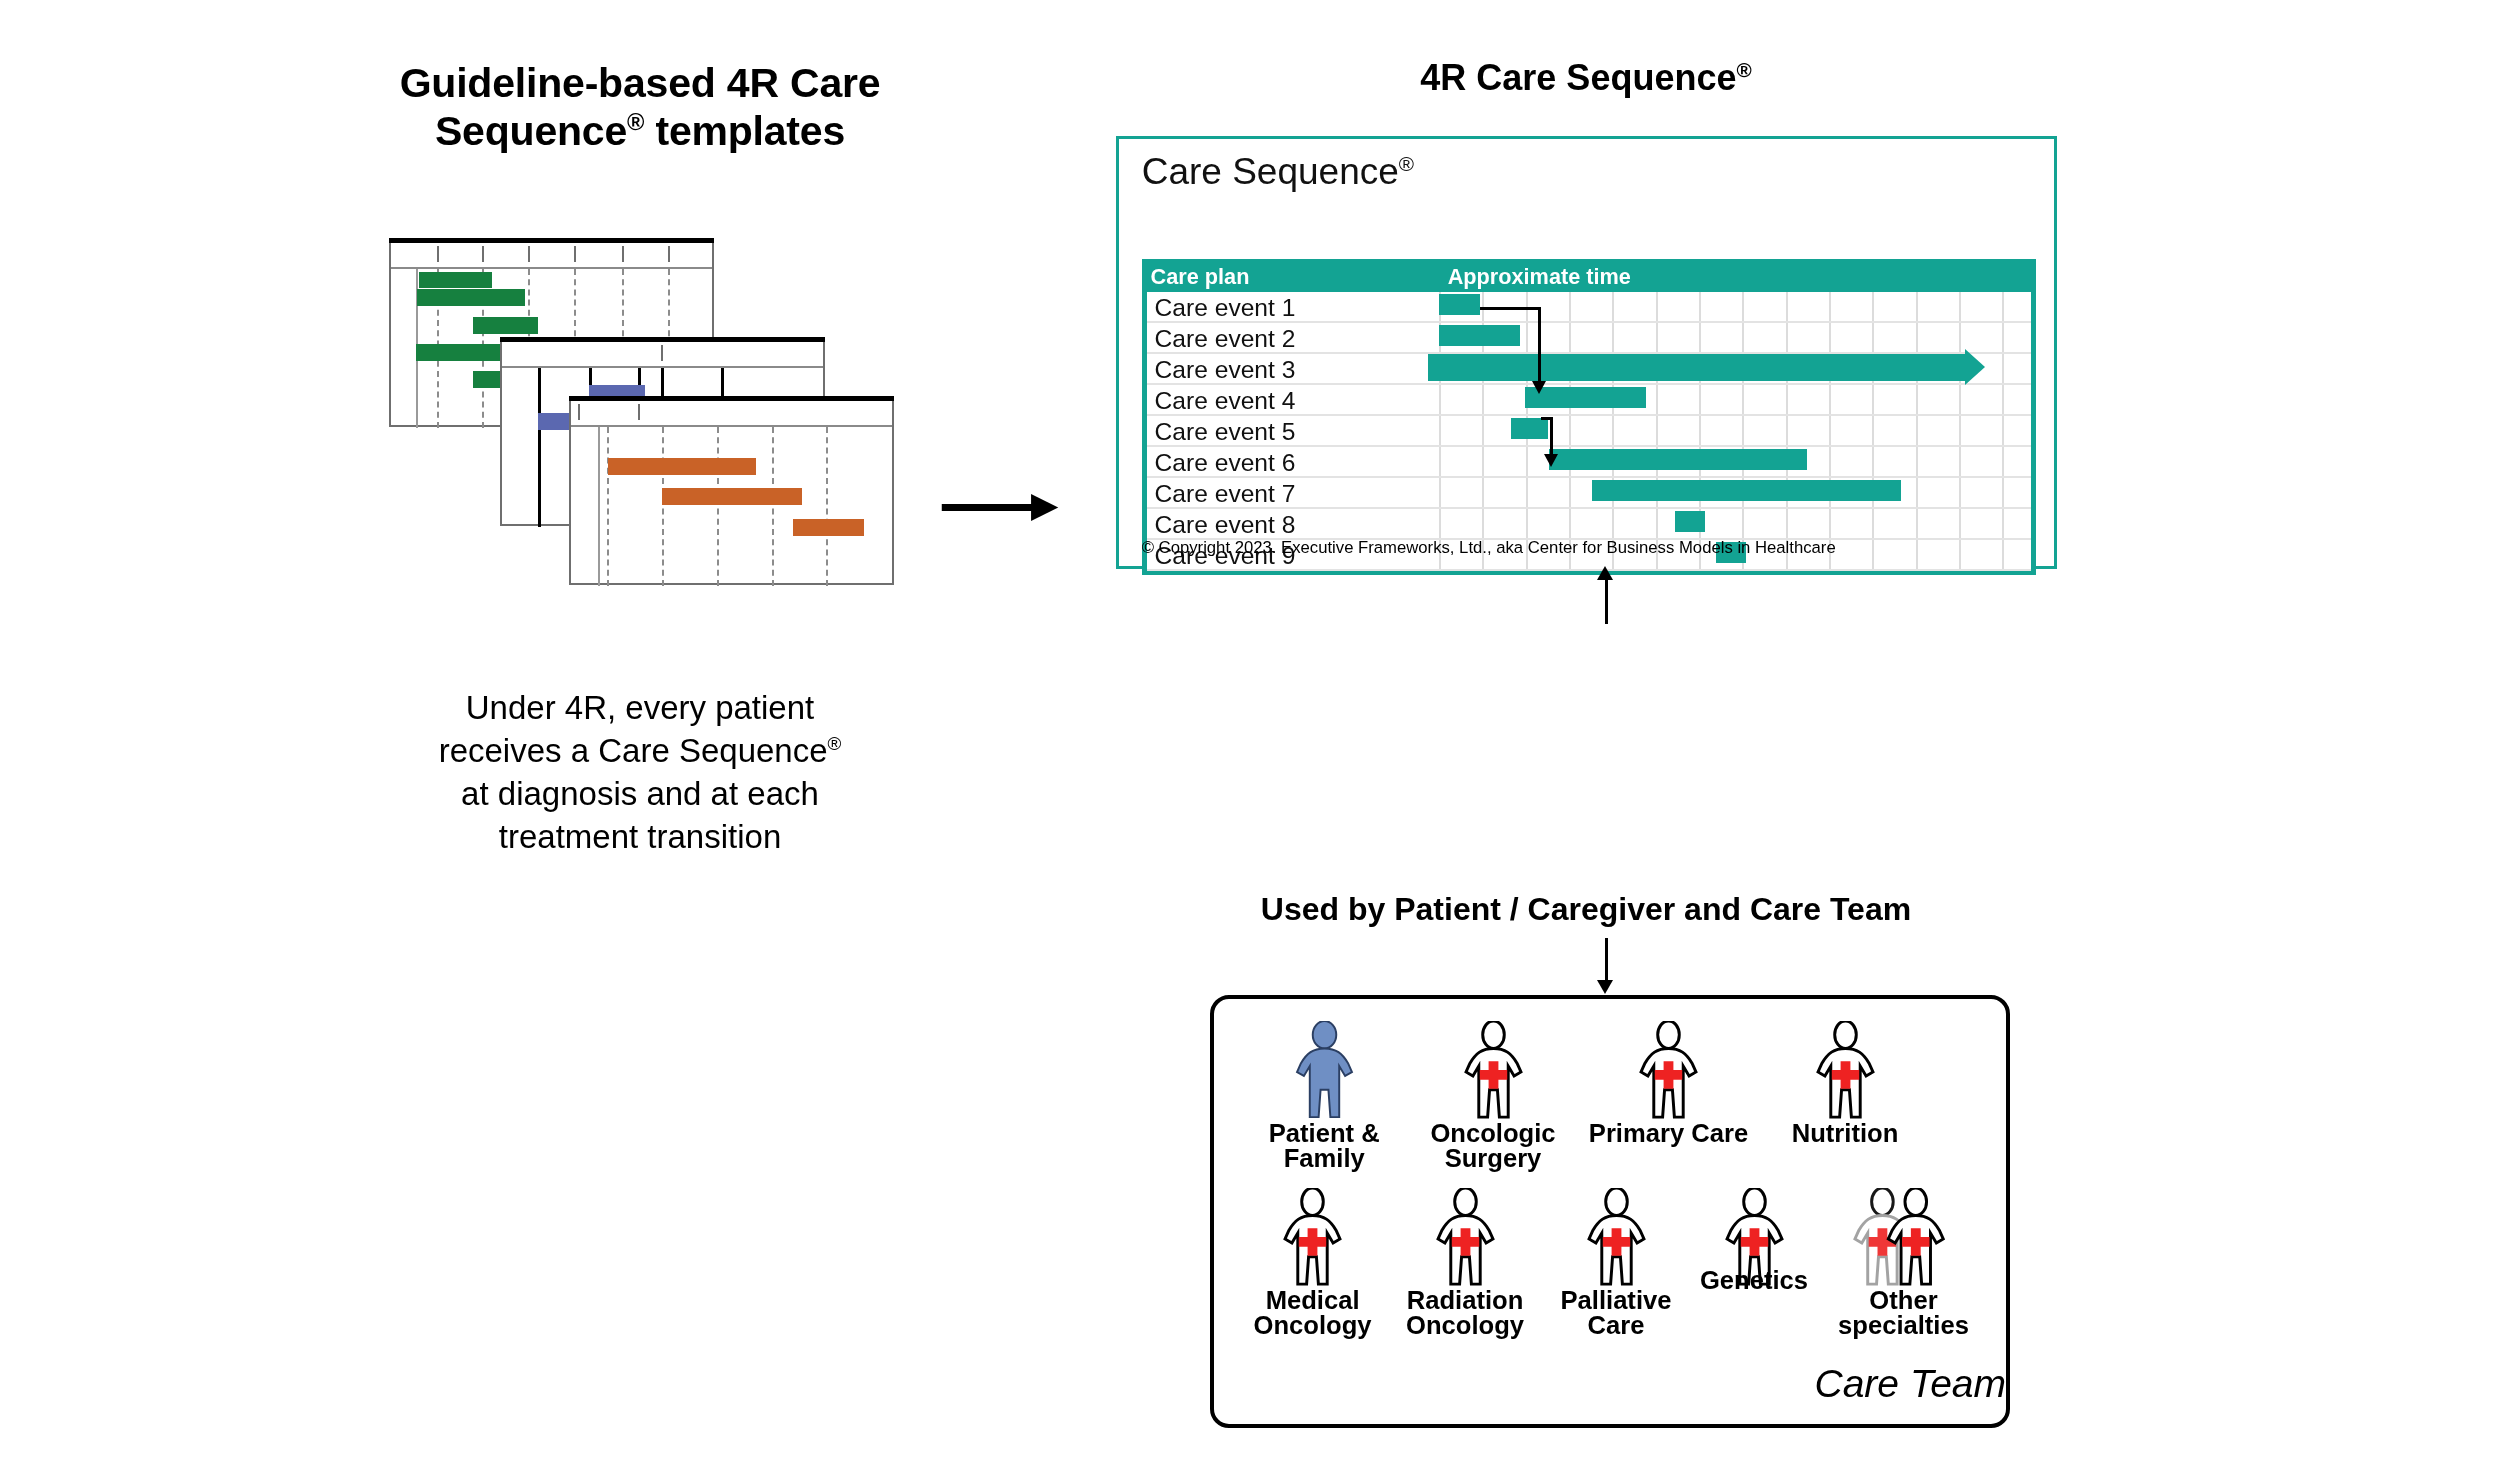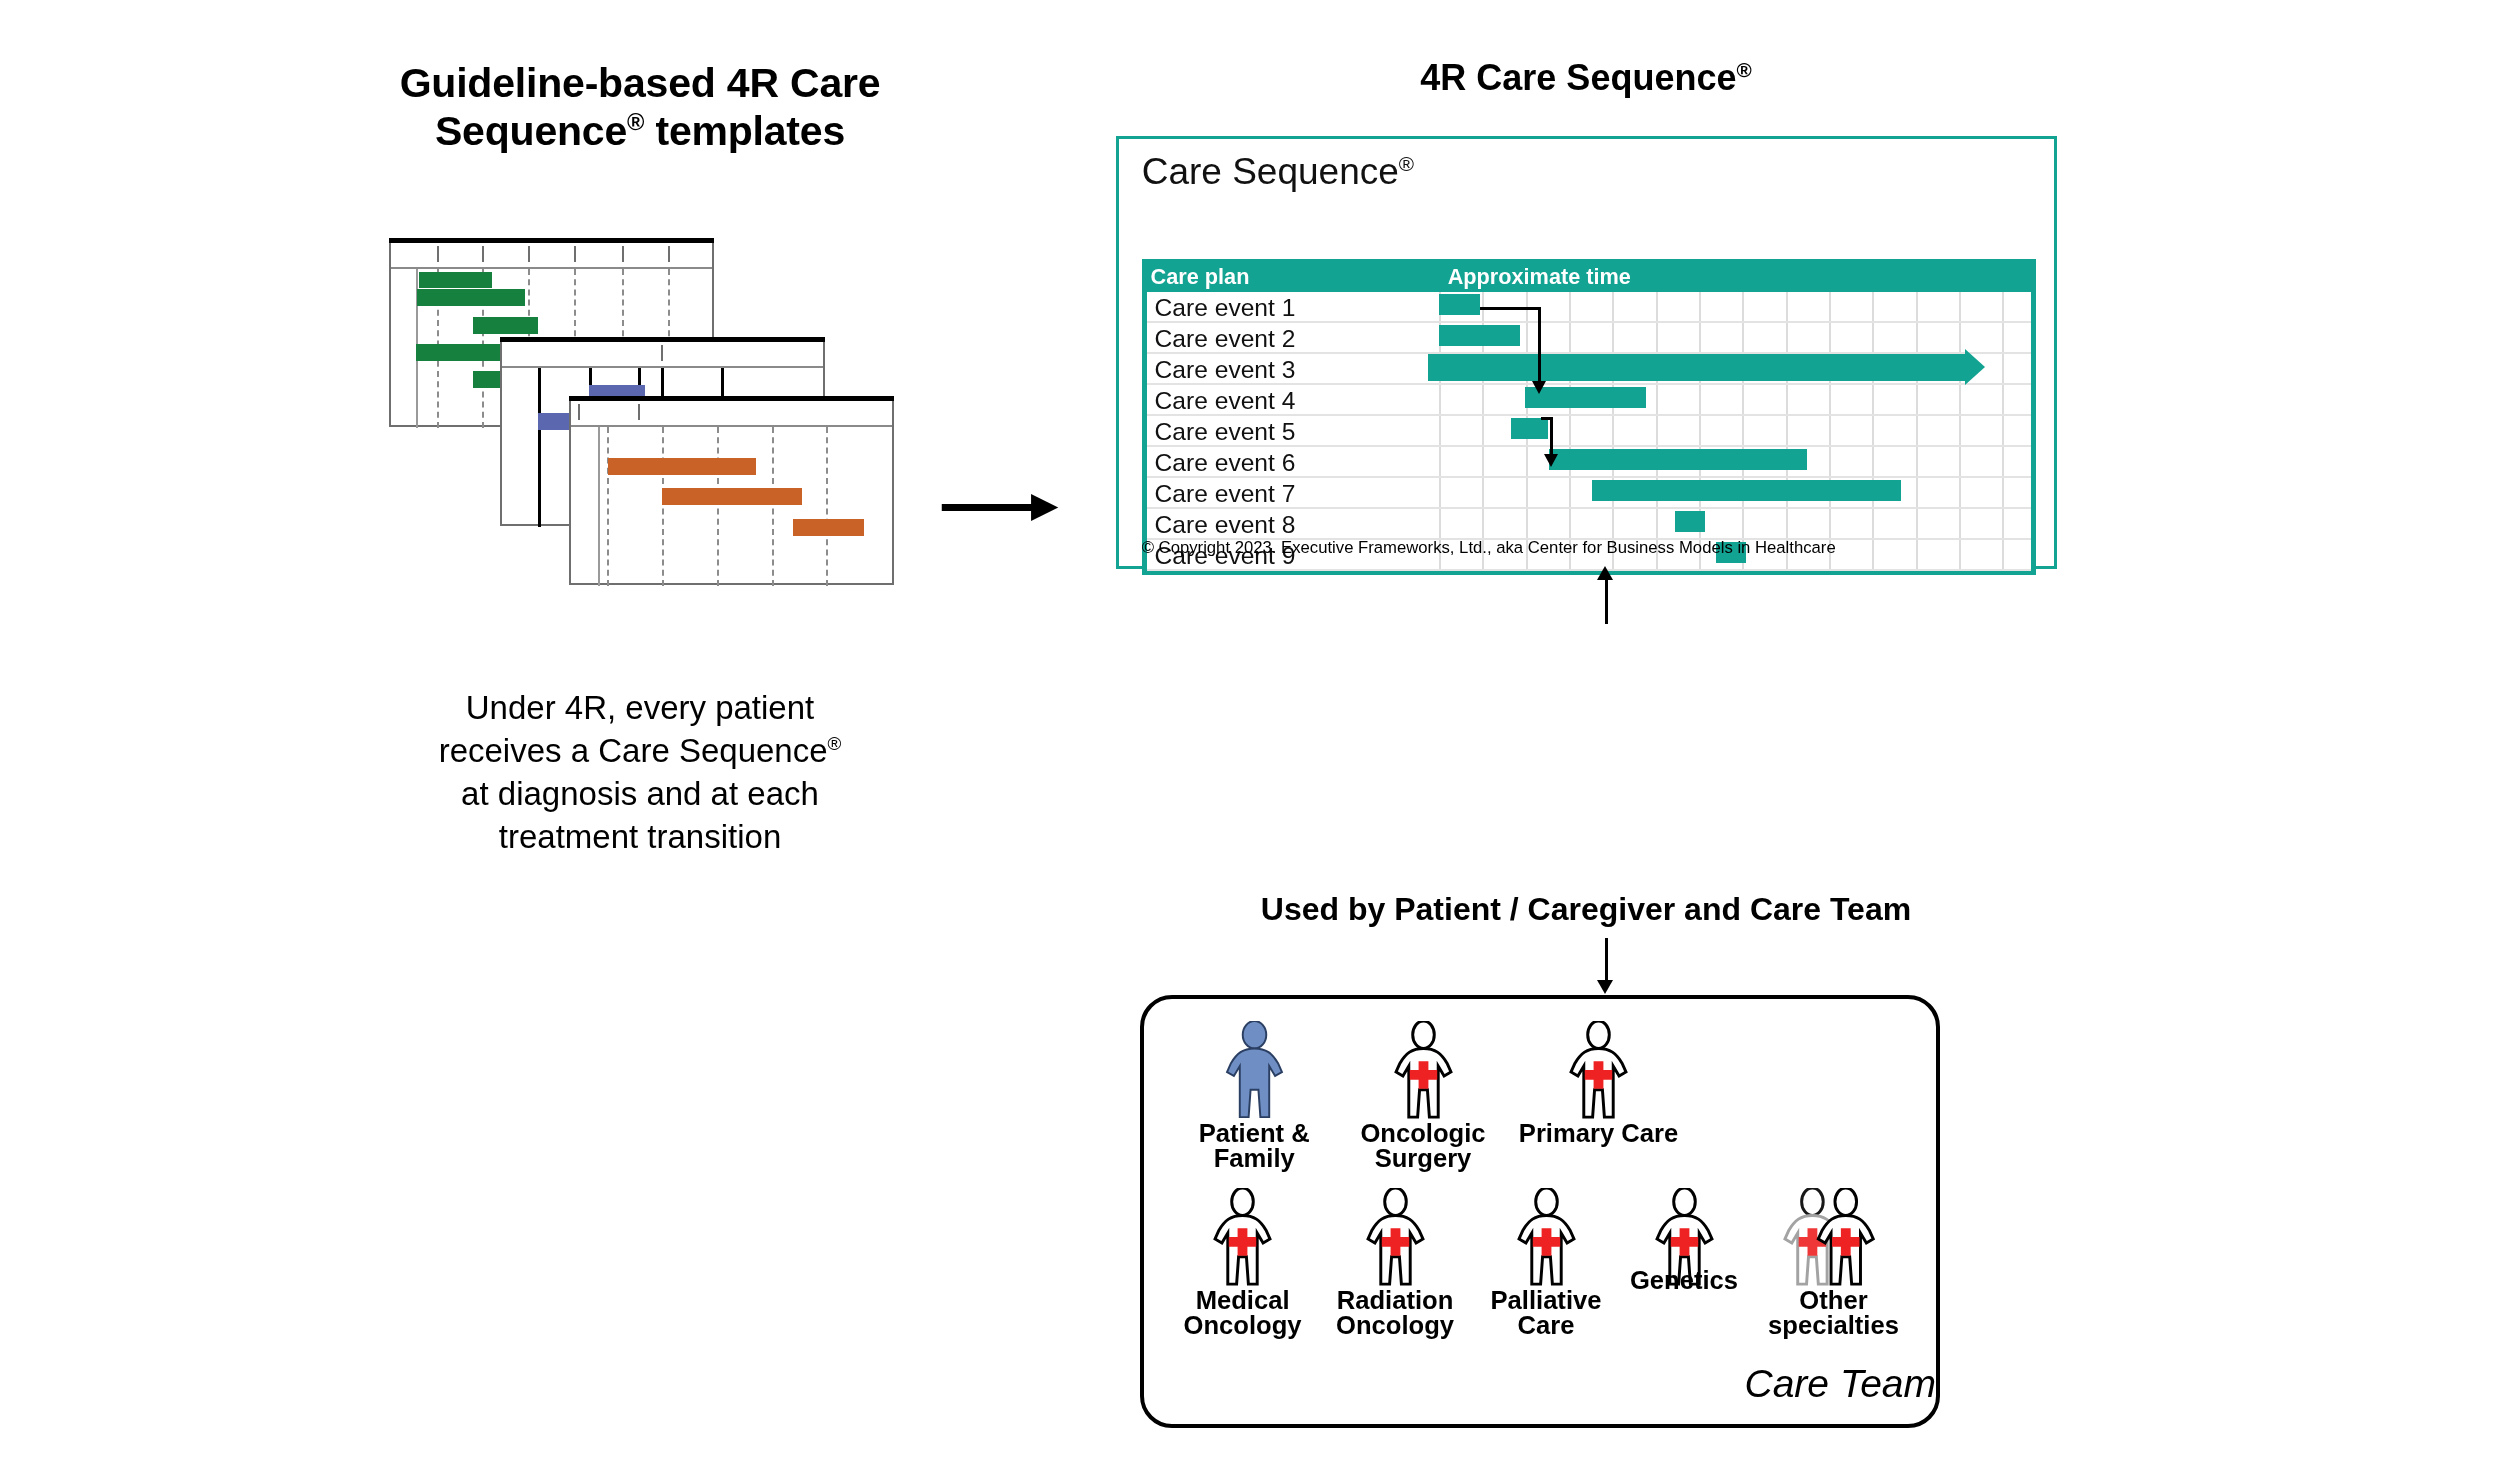--- a/index.html
+++ b/index.html
@@ -72,22 +72,22 @@
 
   
   #vline-up{left:1605px;top:573px;width:3px;height:51px;background:#000;}
   #vline-up-head{left:1597px;top:566px;width:0;height:0;border-left:8.9px solid transparent;border-right:8.9px solid transparent;border-bottom:14.8px solid #000;}
   #used-by{left:1113px;top:891px;width:946px;text-align:center;font-size:32px;font-weight:bold;color:#000;}
   #vline-down{left:1605px;top:938px;width:3px;height:49px;background:#000;}
   #vline-down-head{left:1597px;top:980px;width:0;height:0;border-left:8.9px solid transparent;border-right:8.9px solid transparent;border-top:14.8px solid #000;}
 
   
   #care-team-box{
-    left:1140px; top:995px; width:800px; height:433px;
-    border:4.9px solid #000; border-radius:32px; box-sizing:border-box; background:#fff;
+    left:1210px; top:995px; width:800px; height:433px;
+    border:4.9px solid #000; border-radius:19px; box-sizing:border-box; background:#fff;
   }
   .figure-cell{position:absolute;text-align:center;}
   .figure-cell .cap{font-size:25.6px;font-weight:bold;line-height:0.98;color:#000;white-space:pre-line;margin-top:-5.9px;}
   #care-team-label{position:absolute;left:0;right:0;bottom:17.7px;text-align:right;font-size:39px;font-weight:normal;font-style:italic;color:#000;}
 </style>
 </head>
 <body>
 
 <div class="abs" id="left-heading">
   <span>Guideline-based 4R Care</span><br>
@@ -296,20 +296,28 @@
 
   <div class="figure-cell" style="left:363px;top:21.7px;width:183px;">
     <svg width="63" height="102" viewBox="0 0 64 104">
       <ellipse cx="32" cy="14" rx="11" ry="14" fill="#fff" stroke="#000" stroke-width="3"></ellipse>
       <path d="M32 28 C20 28 14 33 8 43 L4 52 L11 56 L17 46 L17 66 L17 98 L26 98 L28 70 L36 70 L38 98 L47 98 L47 66 L47 46 L53 56 L60 52 L56 43 C50 33 44 28 32 28 Z" fill="#fff" stroke="#000" stroke-width="3"></path>
       <path d="M27 41 h10 v9 h9 v10 h-9 v9 h-10 v-9 h-9 v-10 h9 z" fill="#ee2222"></path>
     </svg>
     <div class="cap">Primary Care</div>
   </div>
 
+  <div class="figure-cell" style="left:557px;top:21.7px;width:148px;">
+    <svg width="63" height="102" viewBox="0 0 64 104">
+      <ellipse cx="32" cy="14" rx="11" ry="14" fill="#fff" stroke="#000" stroke-width="3"></ellipse>
+      <path d="M32 28 C20 28 14 33 8 43 L4 52 L11 56 L17 46 L17 66 L17 98 L26 98 L28 70 L36 70 L38 98 L47 98 L47 66 L47 46 L53 56 L60 52 L56 43 C50 33 44 28 32 28 Z" fill="#fff" stroke="#000" stroke-width="3"></path>
+      <path d="M27 41 h10 v9 h9 v10 h-9 v9 h-10 v-9 h-9 v-10 h9 z" fill="#ee2222"></path>
+    </svg>
+    <div class="cap">Nutrition</div>
+  </div>
 
   <div class="figure-cell" style="left:24.6px;top:189px;width:148px;">
     <svg width="63" height="102" viewBox="0 0 64 104">
       <ellipse cx="32" cy="14" rx="11" ry="14" fill="#fff" stroke="#000" stroke-width="3"></ellipse>
       <path d="M32 28 C20 28 14 33 8 43 L4 52 L11 56 L17 46 L17 66 L17 98 L26 98 L28 70 L36 70 L38 98 L47 98 L47 66 L47 46 L53 56 L60 52 L56 43 C50 33 44 28 32 28 Z" fill="#fff" stroke="#000" stroke-width="3"></path>
       <path d="M27 41 h10 v9 h9 v10 h-9 v9 h-10 v-9 h-9 v-10 h9 z" fill="#ee2222"></path>
     </svg>
     <div class="cap">Medical
 Oncology</div>
   </div>

